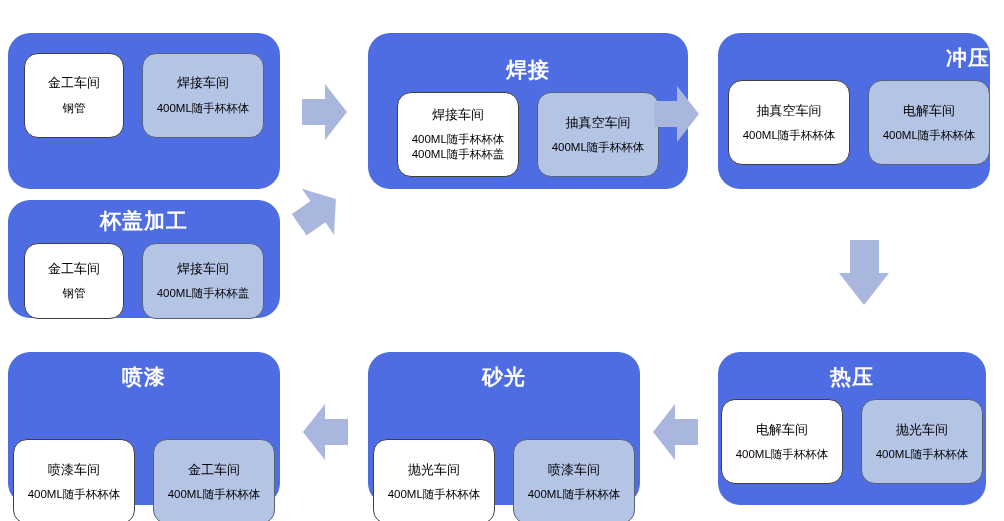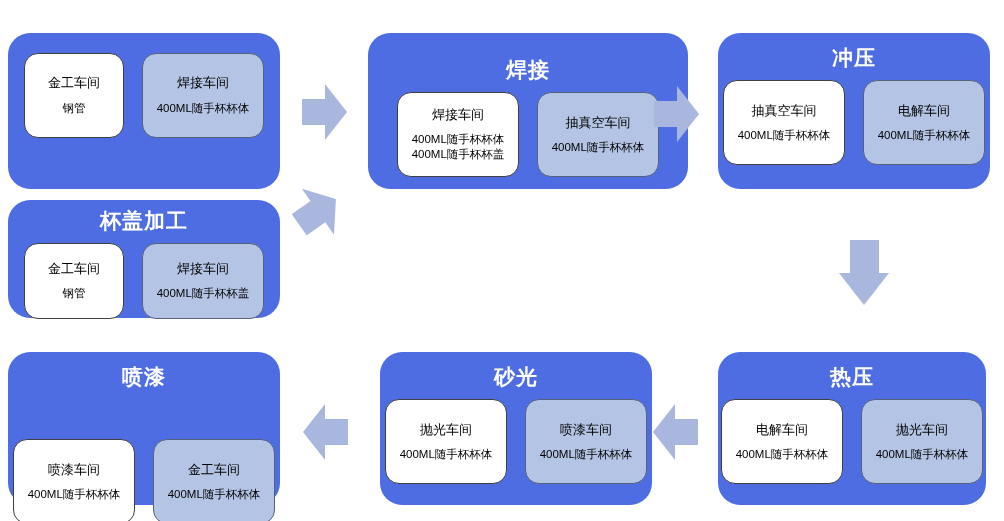--- a/index.html
+++ b/index.html
@@ -23,24 +23,24 @@
     position:absolute;
     background:var(--block-bg);
     border-radius:22px;
     display:flex;
     flex-direction:column;
     align-items:center;
     padding-top:11px;
   }
   .b1{left:8px;top:33px;width:272px;height:156px;}
   .b2{left:368px;top:33px;width:320px;height:156px;justify-content:center;}
-  .b3{left:718px;top:33px;width:272px;height:156px;}
+  .b3{left:718px;top:33px;width:272px;height:156px;align-items:flex-end;}
   .b4{left:8px;top:200px;width:272px;height:118px;padding-top:7px;}
   .b5{left:8px;top:352px;width:272px;height:153px;gap:40px;}
-  .b6{left:380px;top:352px;width:272px;height:153px;}
+  .b6{left:368px;top:352px;width:272px;height:153px;gap:40px;}
   .b7{left:718px;top:352px;width:268px;height:153px;}
   .block-title{
     color:var(--title-text);
     font-size:21px;
     font-weight:bold;
     line-height:1.3;
     letter-spacing:1px;
     text-align:center;
   }
   .cards{

